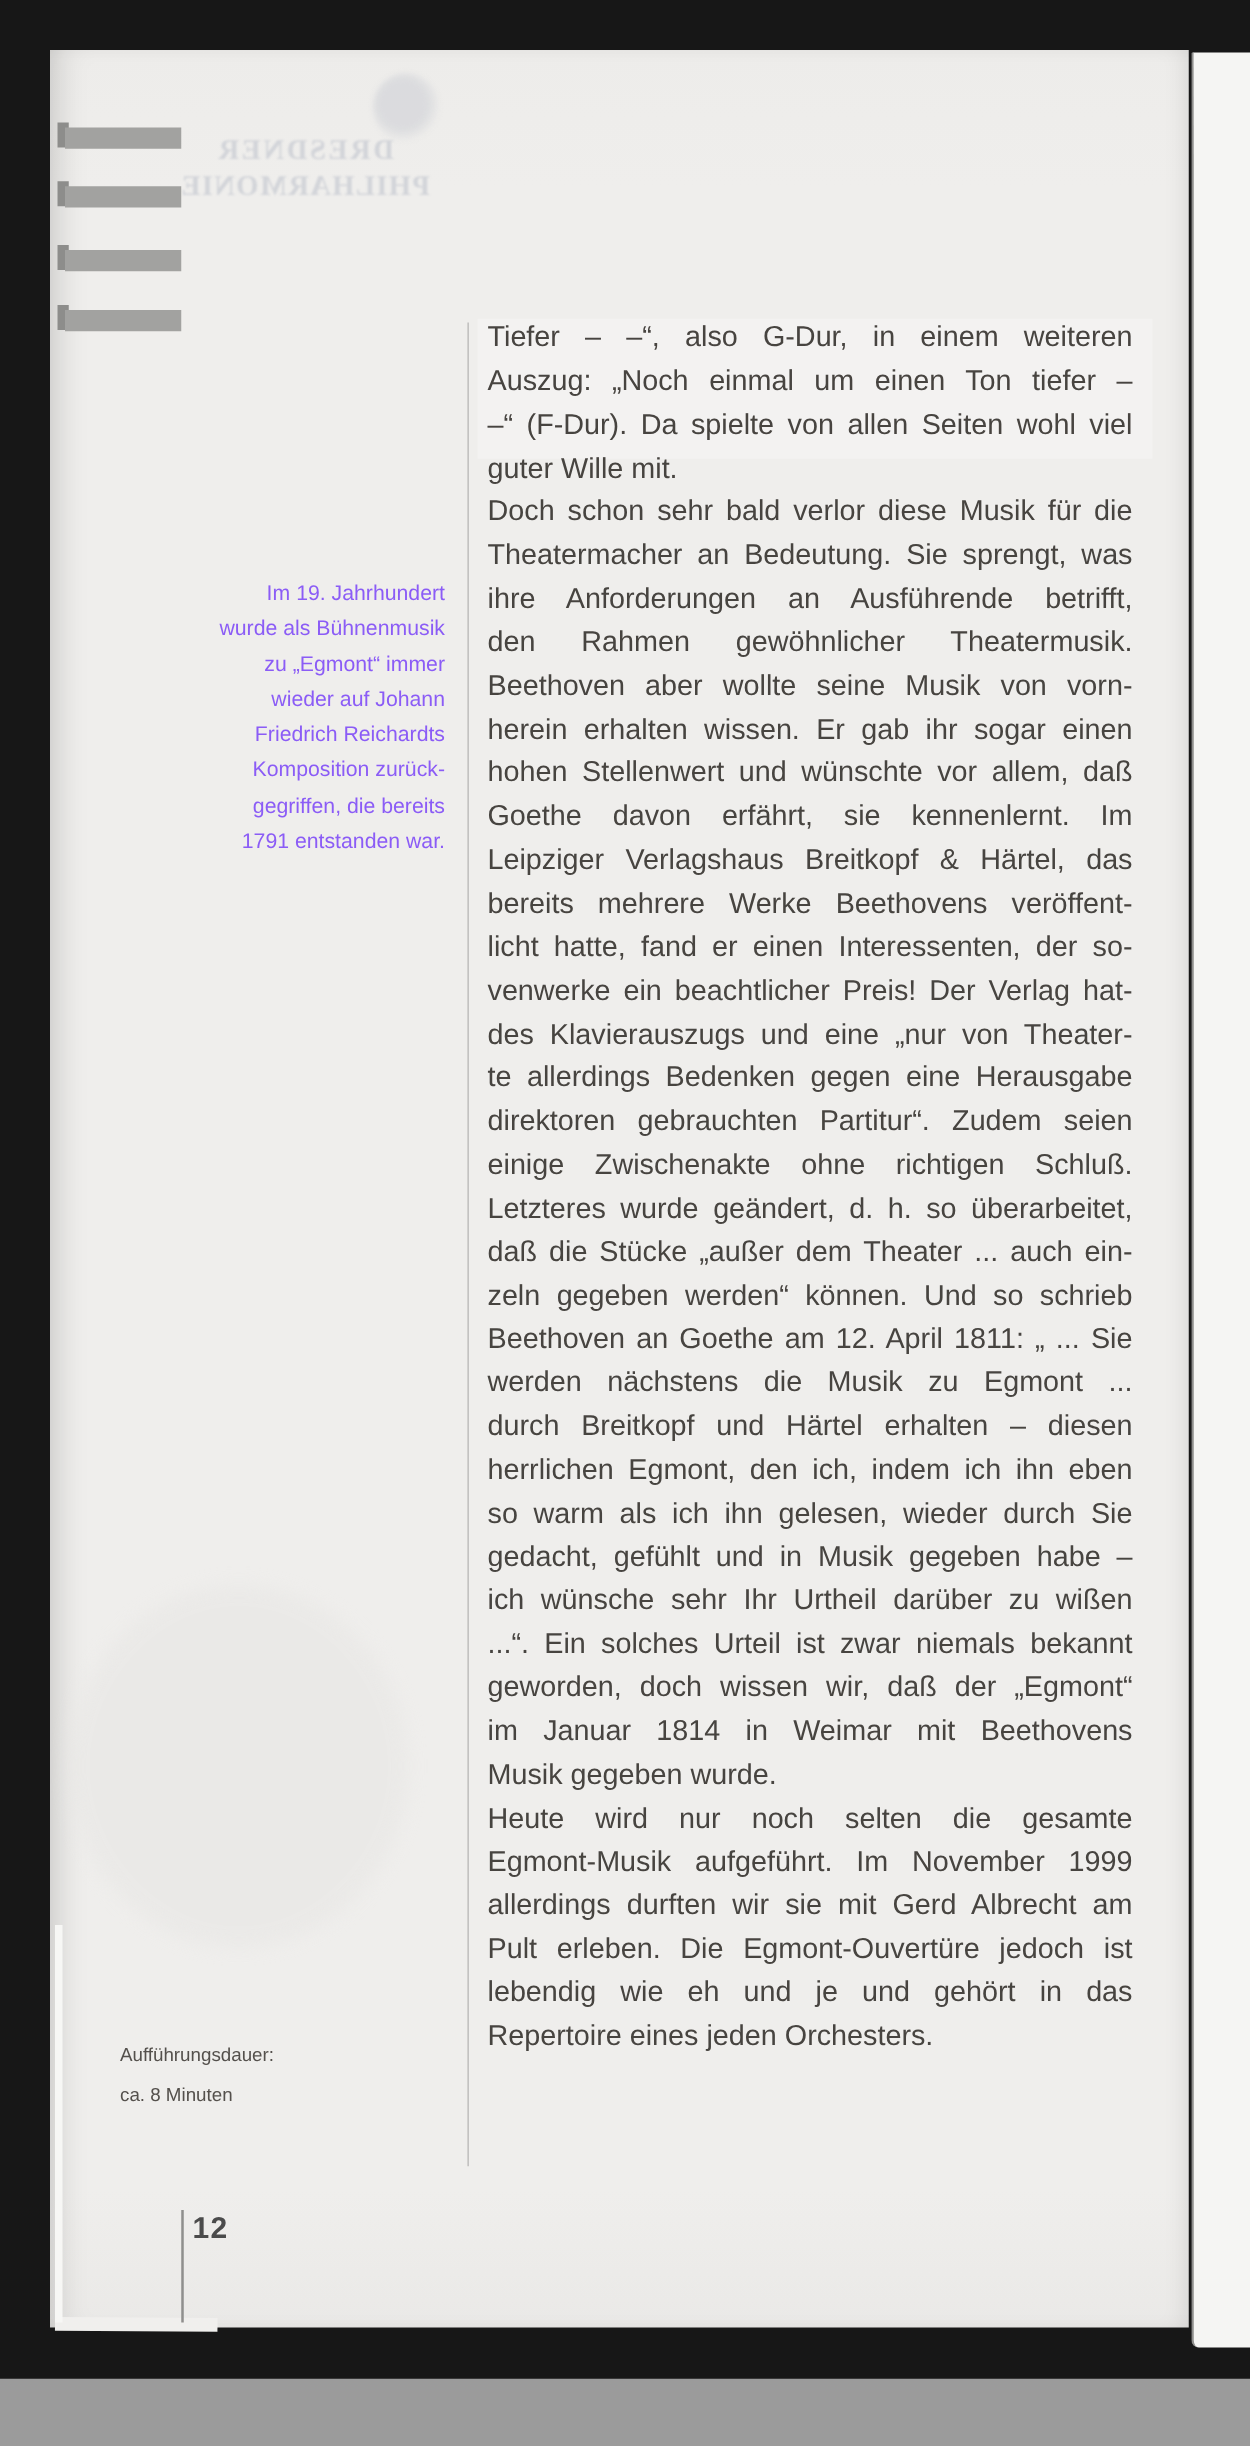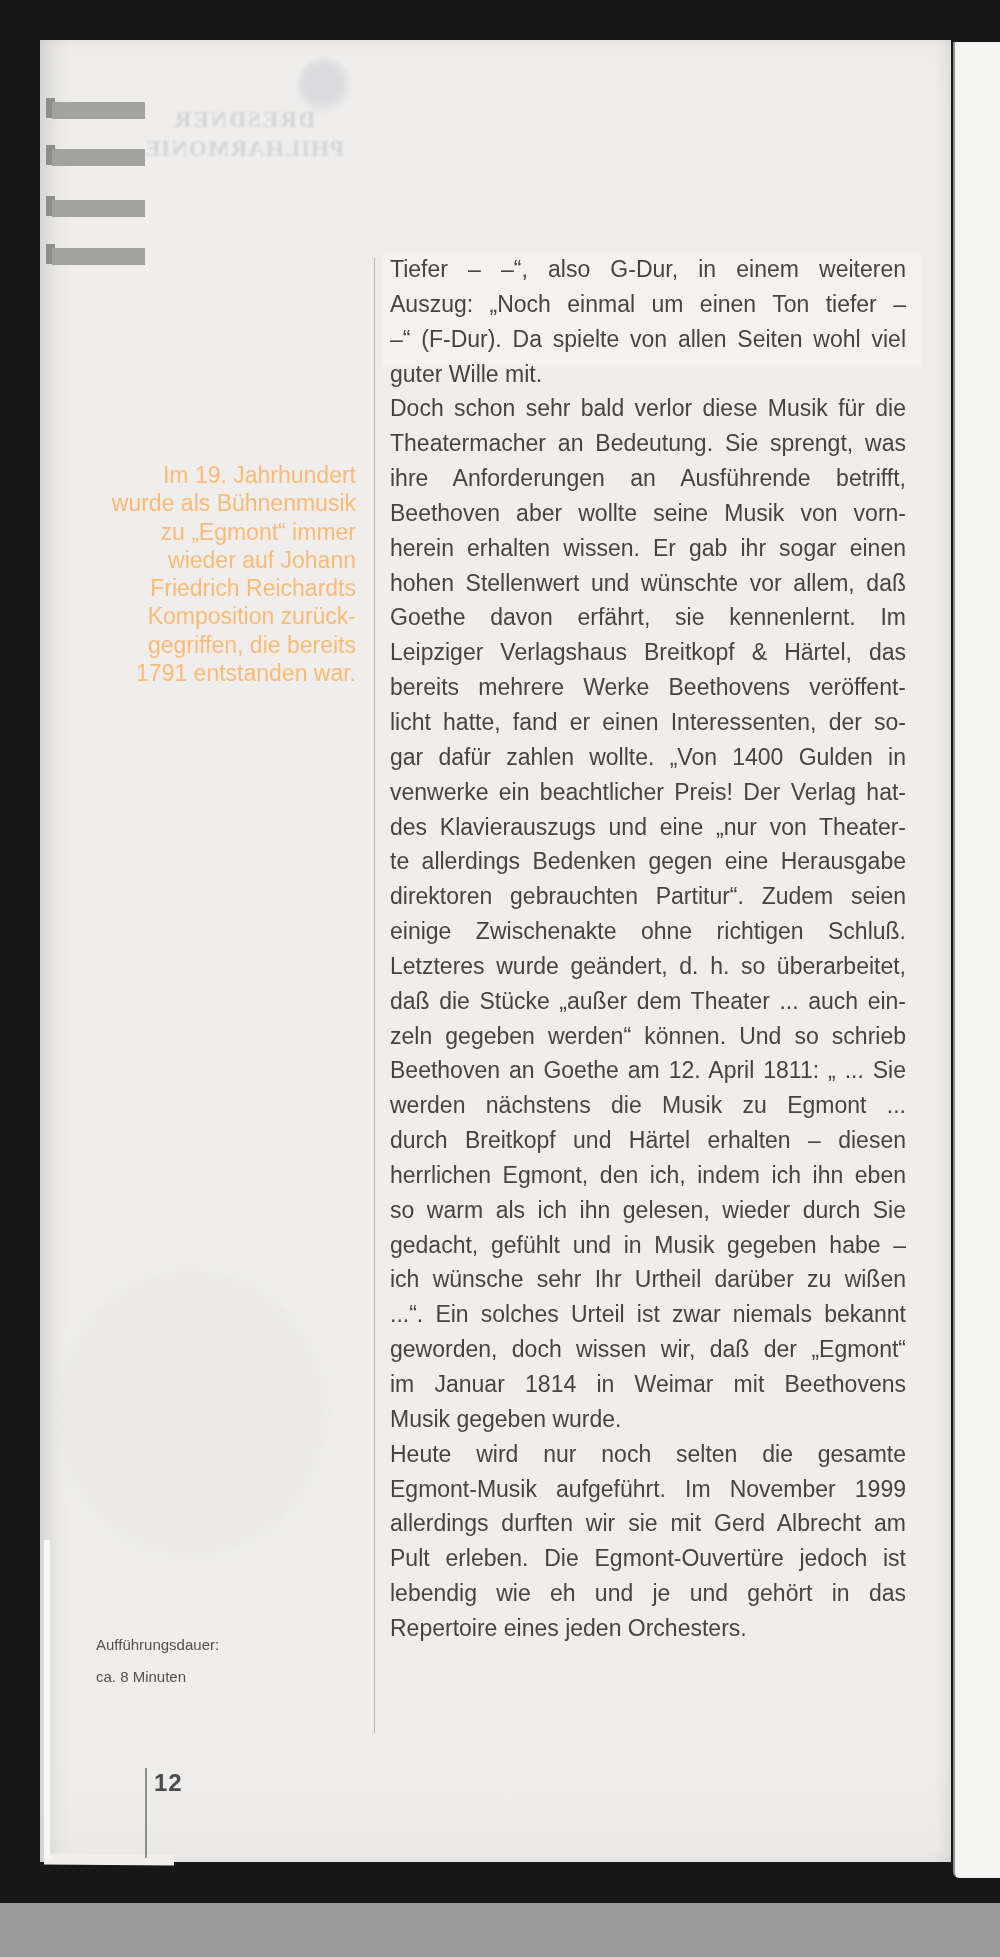--- a/index.html
+++ b/index.html
@@ -57,21 +57,21 @@
   
   .col-divider{position:absolute;left:374px;top:258px;width:1px;height:1475px;background:#b5b4b2;}
   .pagenum-line{position:absolute;left:145px;top:1768px;width:2px;height:90px;background:#8f8f8d;}
   .page-number{
     position:absolute;left:154px;top:1769px;
     font-size:24px;font-weight:bold;color:#4b4b4b;letter-spacing:1px;
   }
   
   .margin-note{
     position:absolute;left:96px;top:461px;width:260px;
-    font-size:23px;line-height:28.3px;color:#fdba74;text-align:right;
+    font-size:17px;line-height:28.3px;color:#8b5cf6;text-align:right;
   }
   .duration-note{
     position:absolute;left:96px;top:1629px;width:260px;
     font-size:15px;line-height:32px;color:#54504c;text-align:left;
   }
   
   .article{
     position:absolute;left:390px;top:252px;width:516px;
     font-size:23px;line-height:34.85px;color:#474440;
   }
@@ -126,28 +126,28 @@
   </div>
 
 <div class="article">
     <div class="tline">Tiefer –  –“, also G-Dur, in einem weiteren</div>
     <div class="tline">Auszug: „Noch einmal um einen Ton tiefer –</div>
     <div class="tline">–“ (F-Dur). Da spielte von allen Seiten wohl viel</div>
     <div class="tline last">guter Wille mit.</div>
     <div class="tline">Doch schon sehr bald verlor diese Musik für die</div>
     <div class="tline">Theatermacher an Bedeutung. Sie sprengt, was</div>
     <div class="tline">ihre Anforderungen an Ausführende betrifft,</div>
+    <div class="tline">den Rahmen gewöhnlicher Theatermusik.</div>
     <div class="tline">Beethoven aber wollte seine Musik von vorn-</div>
     <div class="tline">herein erhalten wissen. Er gab ihr sogar einen</div>
     <div class="tline">hohen Stellenwert und wünschte vor allem, daß</div>
     <div class="tline">Goethe davon erfährt, sie kennenlernt. Im</div>
     <div class="tline">Leipziger Verlagshaus Breitkopf &amp; Härtel, das</div>
     <div class="tline">bereits mehrere Werke Beethovens veröffent-</div>
     <div class="tline">licht hatte, fand er einen Interessenten, der so-</div>
-    <div class="tline">gar dafür zahlen wollte. „Von 1400 Gulden in</div>
     <div class="tline">venwerke ein beachtlicher Preis! Der Verlag hat-</div>
     <div class="tline">des Klavierauszugs und eine „nur von Theater-</div>
     <div class="tline">te allerdings Bedenken gegen eine Herausgabe</div>
     <div class="tline">direktoren gebrauchten Partitur“. Zudem seien</div>
     <div class="tline">einige Zwischenakte ohne richtigen Schluß.</div>
     <div class="tline">Letzteres wurde geändert, d. h. so überarbeitet,</div>
     <div class="tline">daß die Stücke „außer dem Theater ... auch ein-</div>
     <div class="tline">zeln gegeben werden“ können. Und so schrieb</div>
     <div class="tline">Beethoven an Goethe am 12. April 1811: „ ... Sie</div>
     <div class="tline">werden nächstens die Musik zu Egmont ...</div>

